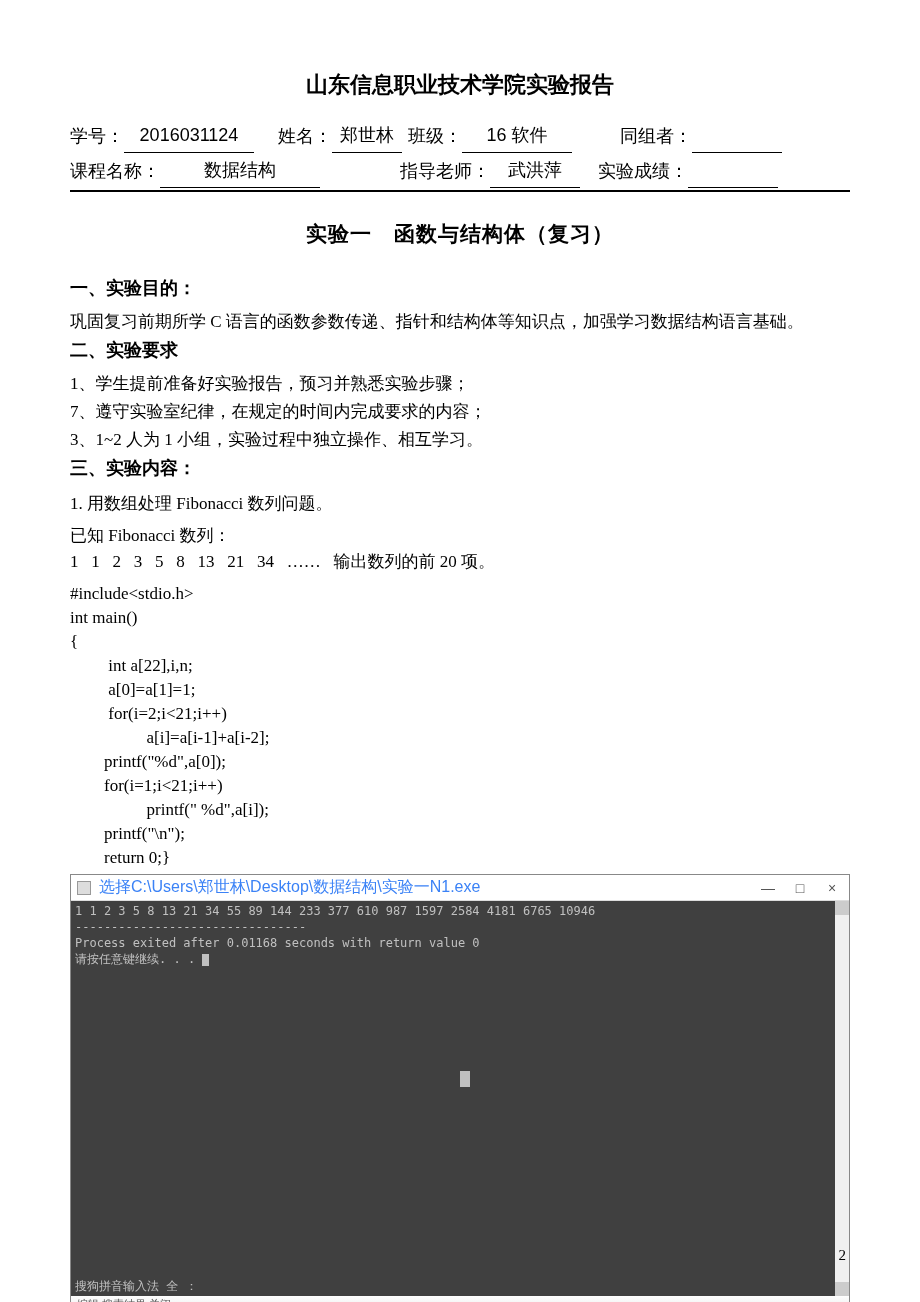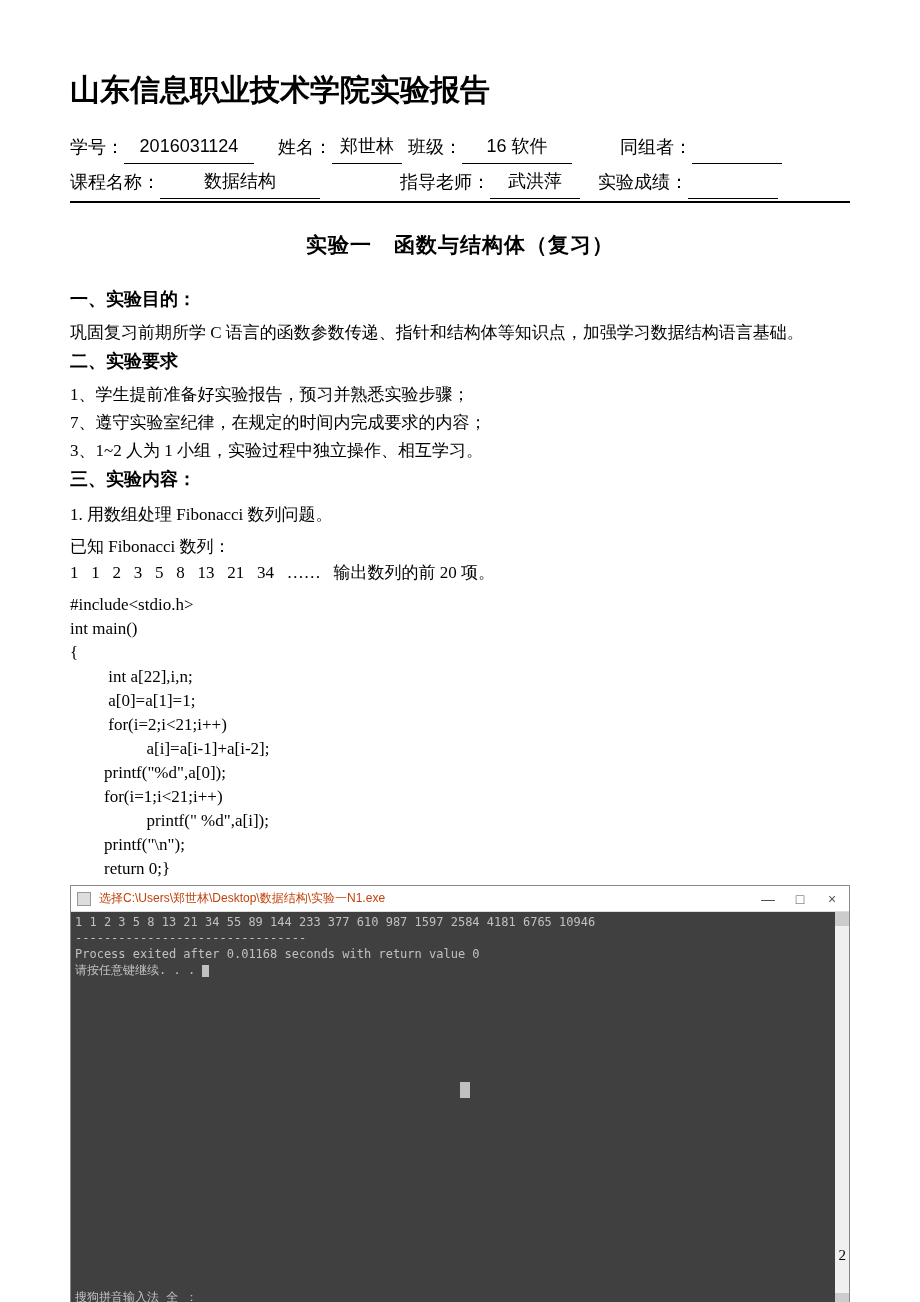--- a/index.html
+++ b/index.html
@@ -9,24 +9,24 @@
       background: #fff;
       font-family: "SimSun", "宋体", serif;
       font-size: 16px;
       color: #000;
       position: relative;
     }
     .page {
       padding: 70px 70px 0 70px;
     }
     .report-title {
-      text-align: left;
+      text-align: center;
       font-family: "SimHei", "黑体", sans-serif;
       font-weight: bold;
-      font-size: 30px;
+      font-size: 22px;
       margin-bottom: 18px;
     }
     .header-line {
       font-family: "Microsoft YaHei", sans-serif;
       font-size: 18px;
       line-height: 34px;
       display: flex;
       align-items: flex-end;
     }
     .header-line .seg {
@@ -92,22 +92,22 @@
       padding: 0 6px;
     }
     .titlebar-icon {
       width: 14px; height: 14px;
       background: #ddd;
       border: 1px solid #999;
       margin-right: 8px;
       flex-shrink: 0;
     }
     .titlebar-text {
-      font-size: 12px;
-      color: #c2410c;
+      font-size: 16px;
+      color: #3b82f6;
       flex: 1;
       white-space: nowrap;
       overflow: hidden;
     }
     .titlebar-buttons {
       display: flex;
       gap: 18px;
       color: #555;
       font-size: 14px;
       padding-right: 4px;

